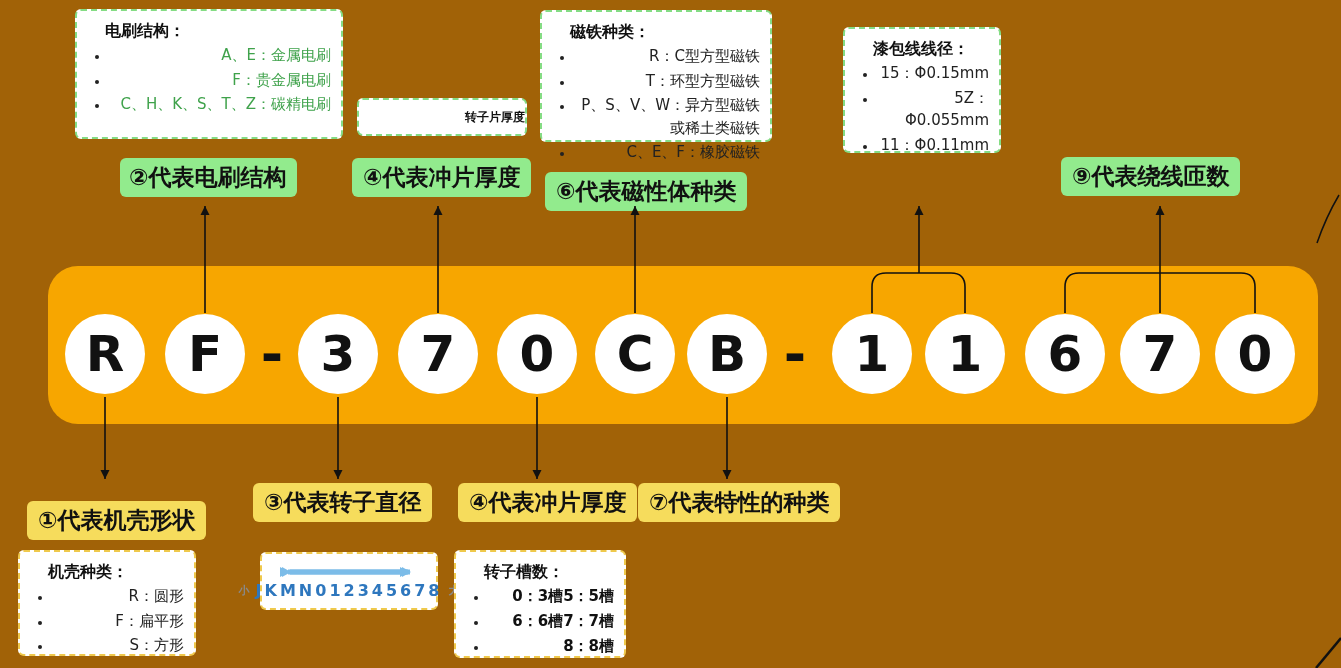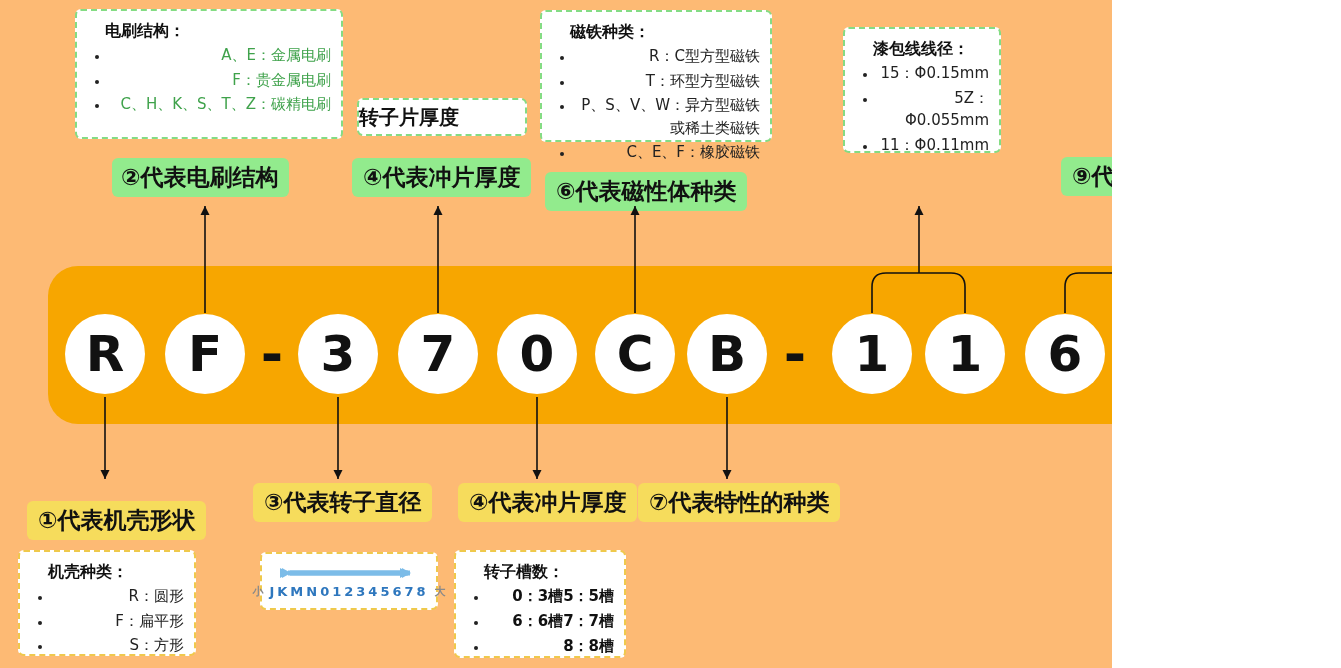--- a/index.html
+++ b/index.html
@@ -1,30 +1,30 @@
 <!DOCTYPE html>
 <html><head>
 <meta charset="utf-8">
 <style>
   html,body{margin:0;padding:0;background:#fff;}
   body{font-family:"DejaVu Sans","Liberation Sans",sans-serif;}
-  .canvas{position:relative;width:1112px;height:668px;background:#fdba74;overflow:hidden;}
+  .canvas{position:relative;width:1341px;height:668px;background:#a16207;overflow:hidden;}
 
   
   .detail-box{position:absolute;border:2px dashed #84dc84;border-radius:6px;background:#fff;
               padding:10px 10px 8px 10px;box-sizing:border-box;font-size:15px;color:#222;}
   .detail-box.yellow{border-color:#efc94c;}
   .box-title{font-weight:bold;color:#111;margin:0 0 2px 18px;font-size:16px;}
   .detail-box ul{margin:2px 0 0 0;padding:0 0 0 22px;list-style:disc;}
   .detail-box li{margin:2px 0;line-height:1.5;text-align:right;}
   .detail-box li::marker{color:#222;font-size:12px;}
   .green-items li{color:#3fa24b;}
   .dark-items li{color:#222;}
-  .centered-box{display:flex;align-items:center;justify-content:flex-start;font-weight:bold;
-                font-size:20px;color:#111;padding:0;}
+  .centered-box{display:flex;align-items:center;justify-content:flex-end;font-weight:bold;
+                font-size:12px;color:#111;padding:0;}
 
   
   .tag{position:absolute;border-radius:6px;font-weight:bold;font-size:23px;color:#111;
        padding:7px 11px;white-space:nowrap;line-height:1.1;}
   .tag.green{background:#92eb8d;}
   .tag.yellow{background:#f6dc5c;}
 
   
   .code-bar{position:absolute;left:48px;top:266px;width:1270px;height:158px;
             background:#f7a600;border-radius:30px;}
@@ -33,21 +33,21 @@
                font-weight:bold;font-size:50px;color:#111;}
   .code-dash{position:absolute;top:314px;width:40px;height:80px;display:flex;align-items:center;
              justify-content:center;font-weight:bold;font-size:54px;color:#111;}
 
   .overlay{position:absolute;left:0;top:0;pointer-events:none;}
 
   
   .scale-box{display:flex;flex-direction:column;align-items:center;justify-content:center;gap:2px;}
   .scale-text{display:flex;align-items:center;gap:6px;margin-top:1px;}
   .scale-end{font-size:11px;color:#8a8a8a;font-weight:bold;}
-  .scale-letters{font-size:13px;font-weight:bold;color:#2e77be;letter-spacing:3px;}
+  .scale-letters{font-size:16px;font-weight:bold;color:#2e77be;letter-spacing:3px;}
 
   
   .slot-list{margin:2px 0 0 0;padding:0 0 0 22px;list-style:disc;font-weight:bold;}
   .slot-list li{margin:3px 0;line-height:1.45;color:#111;}
   .slot-list li::marker{color:#222;font-size:12px;}
   .col-a{display:inline-block;min-width:72px;}
   .col-b{display:inline-block;}
 </style>
 </head>
 <body>
@@ -79,21 +79,21 @@
 
   <div class="detail-box" style="left:843px;top:27px;width:158px;height:126px;">
     <div class="box-title">漆包线线径：</div>
     <ul class="dark-items">
         <li>15：Φ0.15mm</li>
         <li>5Z：Φ0.055mm</li>
         <li>11：Φ0.11mm</li>
       </ul>
   </div>
 
-  <div class="tag green" style="left:112px;top:158px;padding-left:9px;">②代表电刷结构</div>
+  <div class="tag green" style="left:120px;top:158px;padding-left:9px;">②代表电刷结构</div>
   <div class="tag green" style="left:352px;top:158px;">④代表冲片厚度</div>
   <div class="tag green" style="left:545px;top:158px;margin-top:14px;">⑥代表磁性体种类</div>
   <div class="tag green" style="left:1061px;top:157px;">⑨代表绕线匝数</div>
 
   <div class="code-bar"></div>
 
   <svg class="overlay" width="1341" height="668">
     <defs>
       <marker id="ah" markerWidth="12" markerHeight="12" refX="9" refY="5" orient="auto" markerUnits="userSpaceOnUse">
         <path d="M0,0.5 L9,5 L0,9.5 z" fill="#111"></path>

